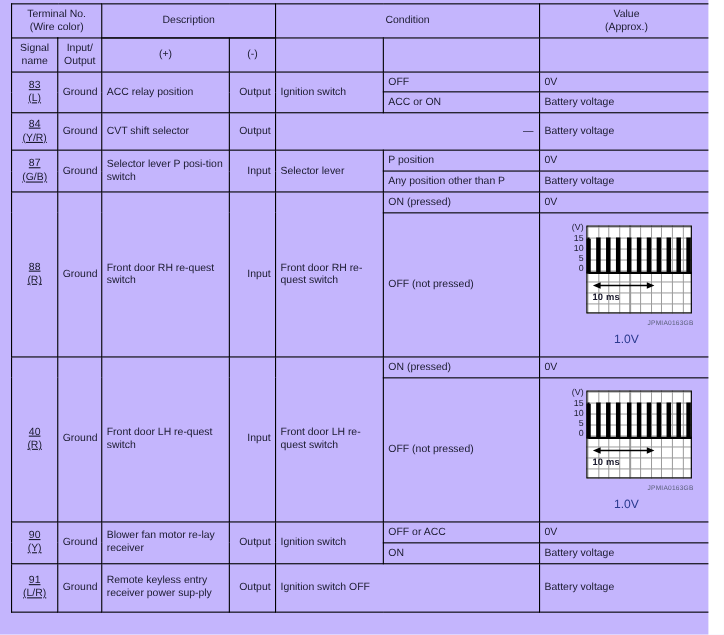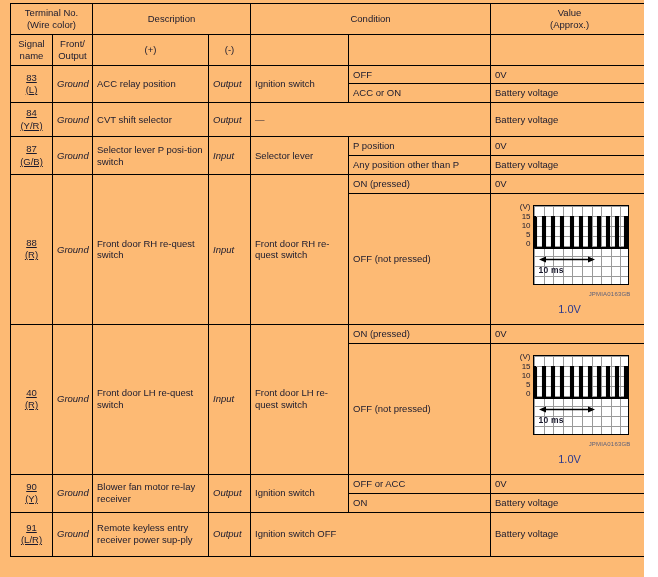--- a/index.html
+++ b/index.html
@@ -8,41 +8,41 @@
     background: #ffffff;
   }
   body {
     font-family: "Liberation Sans", sans-serif;
     color: #1a1a2e;
   }
   #page {
     position: relative;
     width: 644px;
     height: 577px;
-    background: #fdba74;
+    background: #c4b5fd;
     overflow: hidden;
   }
   table.spec {
     position: absolute;
     left: 10px;
     top: 3px;
     width: 638px;
     border-collapse: collapse;
     table-layout: fixed;
     font-size: 9.5px;
     line-height: 1.25;
   }
   table.spec td, table.spec th {
     border: 1px solid #000000;
     padding: 3px 4px;
     vertical-align: middle;
     font-weight: normal;
     color: #1a1a2e;
   }
-  .c-center { text-align: left; font-style: italic; }
+  .c-center { text-align: right; }
   .c-left { text-align: left; margin-left: 44px; }
   .hdr { text-align: center; vertical-align: middle; }
   .thick-top { border-top: 2px solid #000; }
   .thick-bottom { border-bottom: 2px solid #000; }
   .term { text-align: center; line-height: 1.3; text-decoration: underline; }
 
   
   .scope-cell {
     padding: 0;
     vertical-align: top;
@@ -144,21 +144,21 @@
         <td class="hdr thick-top" colspan="2">Description</td>
         <td class="hdr thick-top" colspan="2" rowspan="2">Condition</td>
         <td class="hdr thick-top" rowspan="2">
           <div>Value</div>
           <div>(Approx.)</div>
         </td>
       </tr>
       <tr>
         <td class="hdr" rowspan="2">Signal name</td>
         <td class="hdr" rowspan="2">
-          <div>Front/</div>
+          <div>Input/</div>
           <div>Output</div>
         </td>
       </tr>
       <tr>
         <td class="hdr thick-bottom">(+)</td>
         <td class="hdr thick-bottom">(-)</td>
         <td class="hdr thick-bottom" style="border-left:1px solid #000"></td>
         <td class="hdr thick-bottom"></td>
         <td class="hdr thick-bottom"></td>
       </tr>

